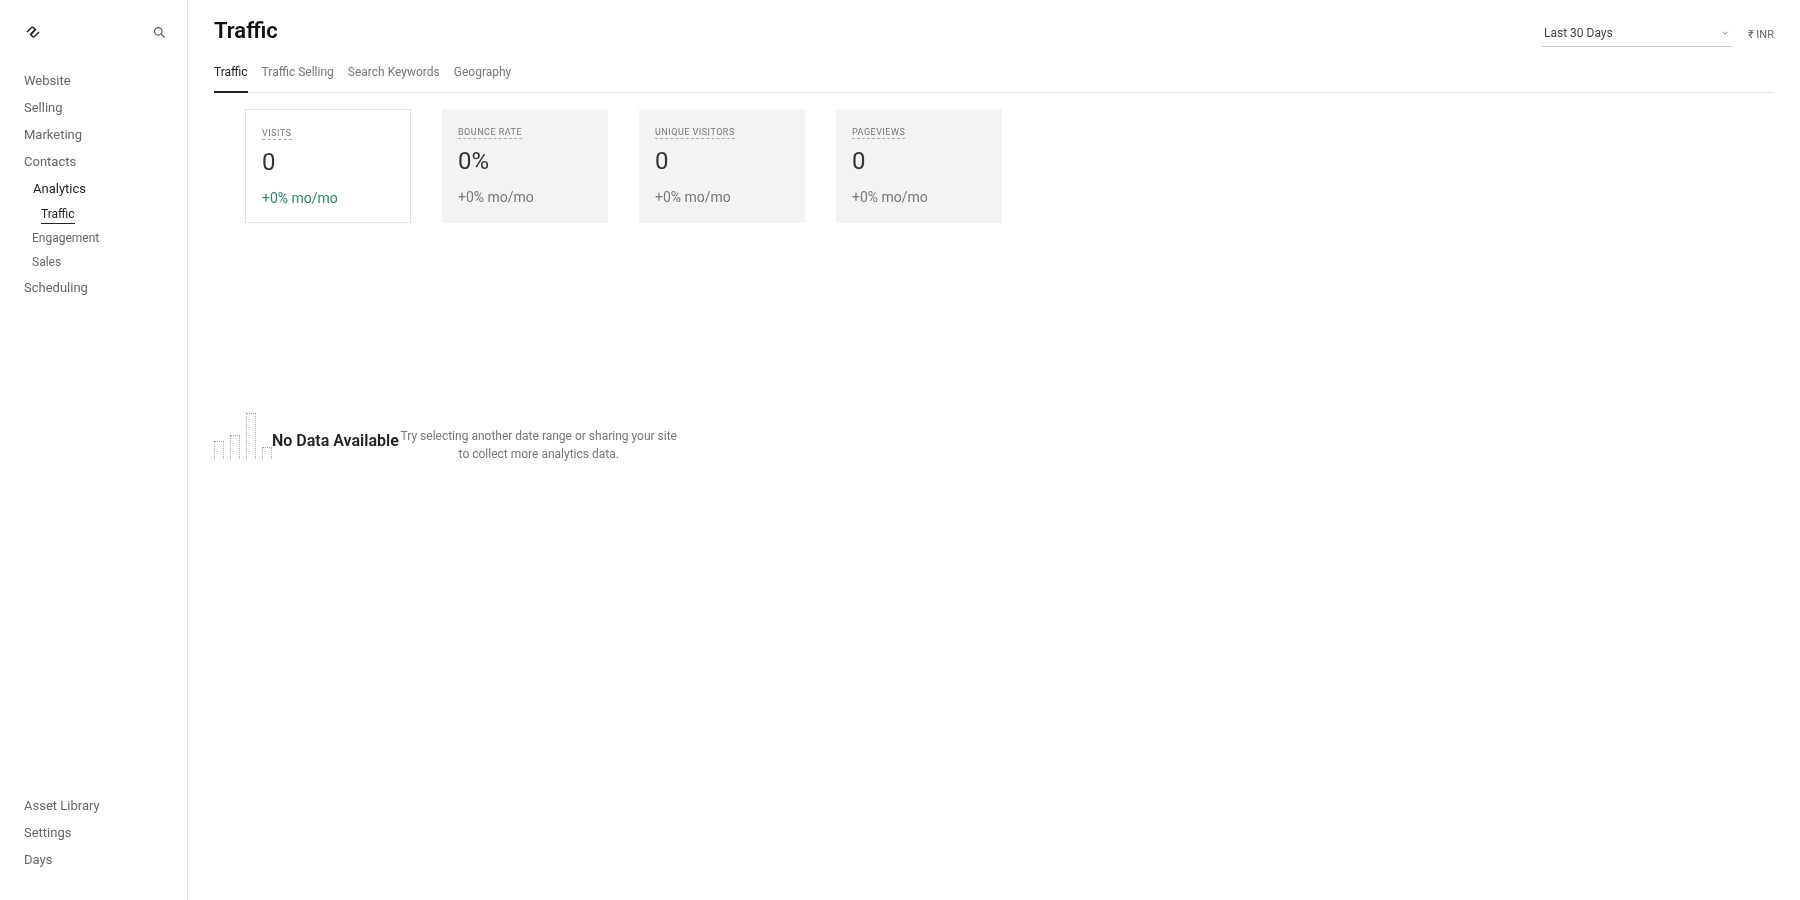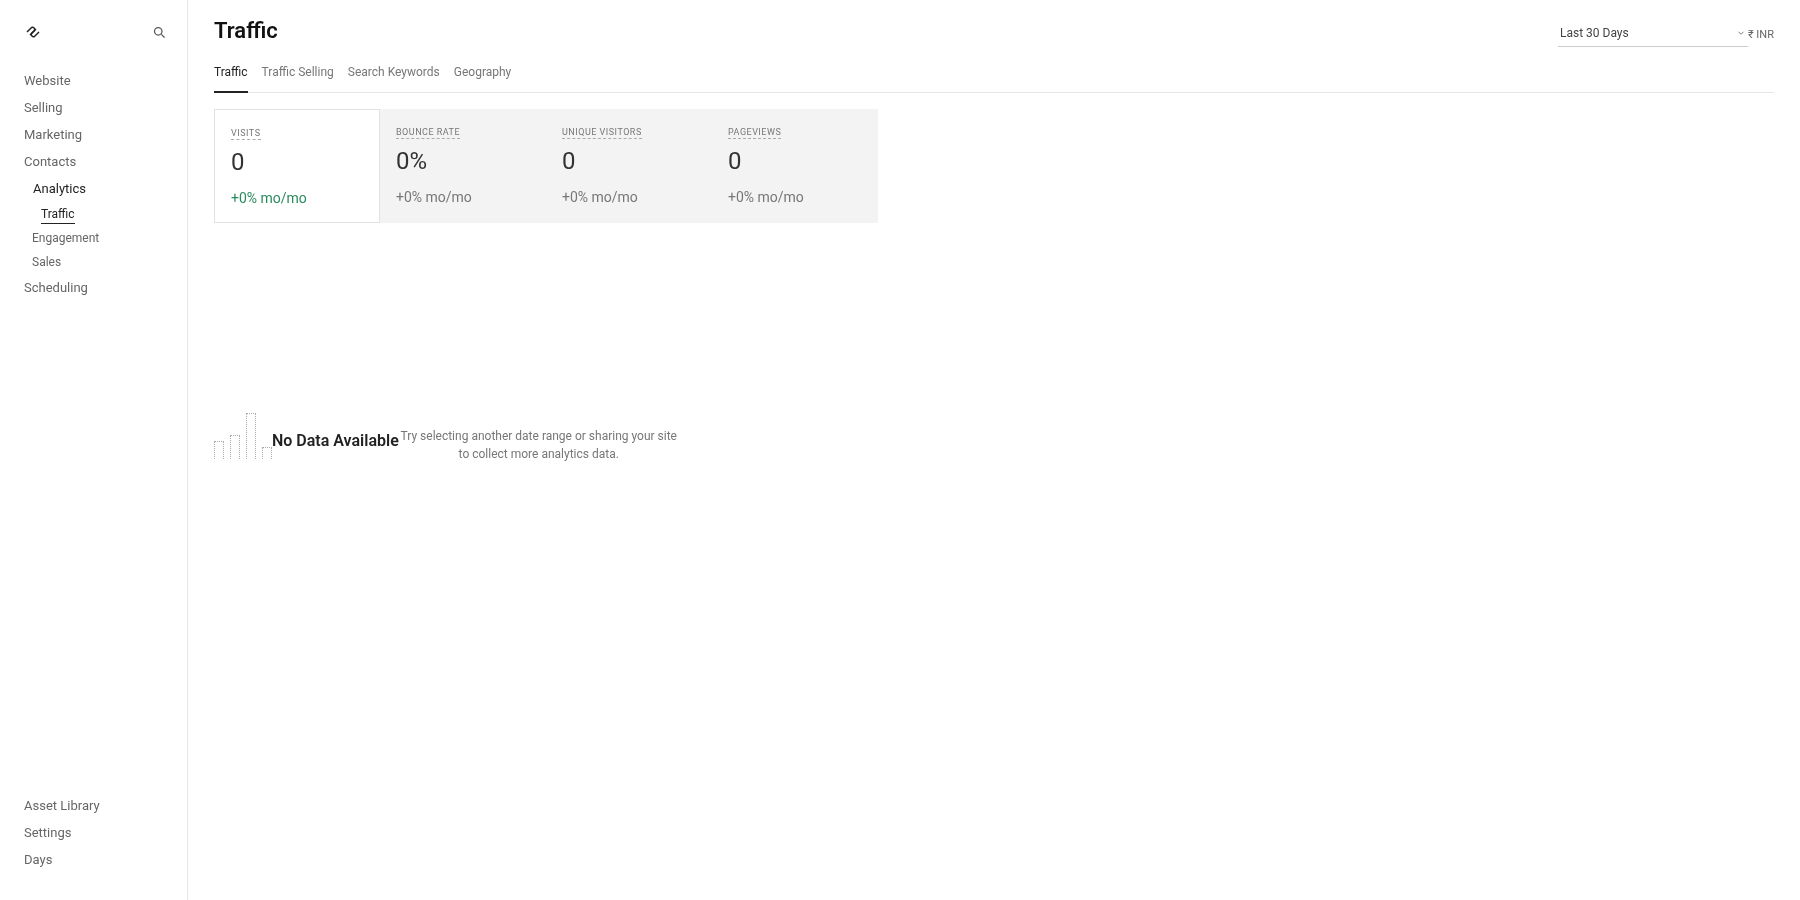--- a/index.html
+++ b/index.html
@@ -85,21 +85,21 @@
       margin-bottom: 8px;
     }
     .page-title {
       font-size: 22px;
       font-weight: 600;
       color: #111;
     }
     .header-right {
       display: flex;
       align-items: center;
-      gap: 0;
+      gap: 16px;
       margin-top: 4px;
     }
     .date-select {
       display: flex;
       justify-content: space-between;
       align-items: center;
       width: 190px;
       padding: 4px 2px 6px;
       border-bottom: 1px solid #ccc;
       cursor: pointer;
@@ -134,20 +134,21 @@
     }
     .metrics {
       display: flex;
       margin-top: 16px;
     }
     .metric-card {
       width: 166px;
       padding: 14px 16px 16px;
       background: #f3f3f3;
       cursor: pointer;
+      margin-left: 31px;
     }
     .metric-card.active {
       background: #fff;
       border: 1px solid #e2e2e2;
     }
     .metric-label {
       font-size: 9px;
       letter-spacing: 0.5px;
       color: #777;
       text-transform: uppercase;

